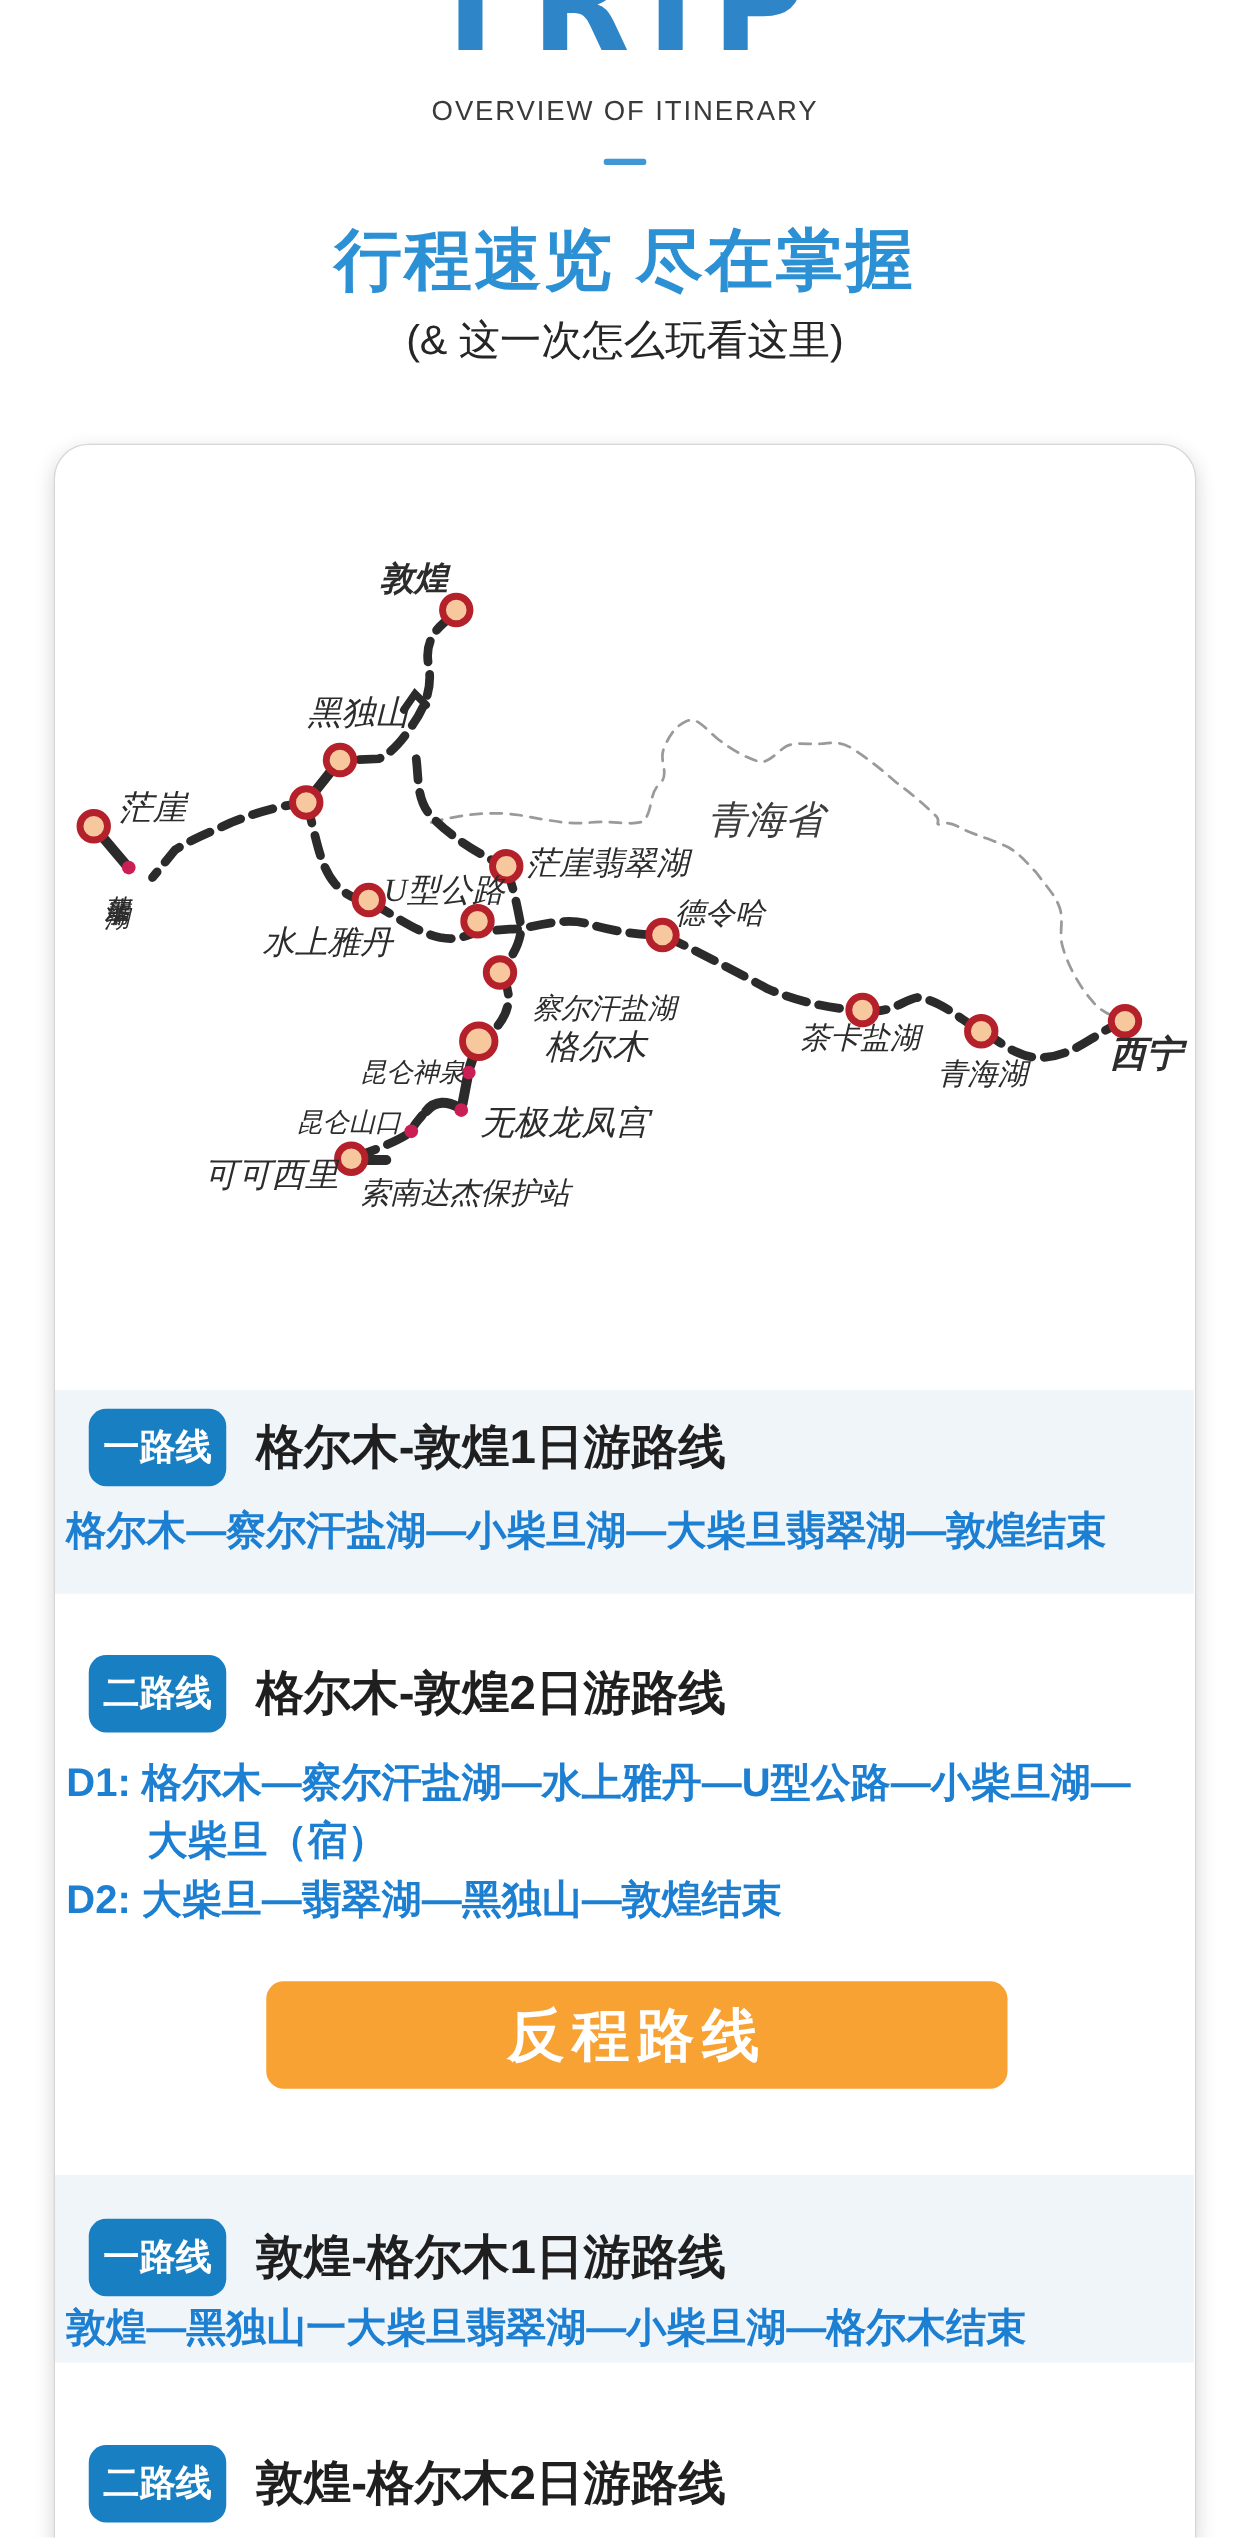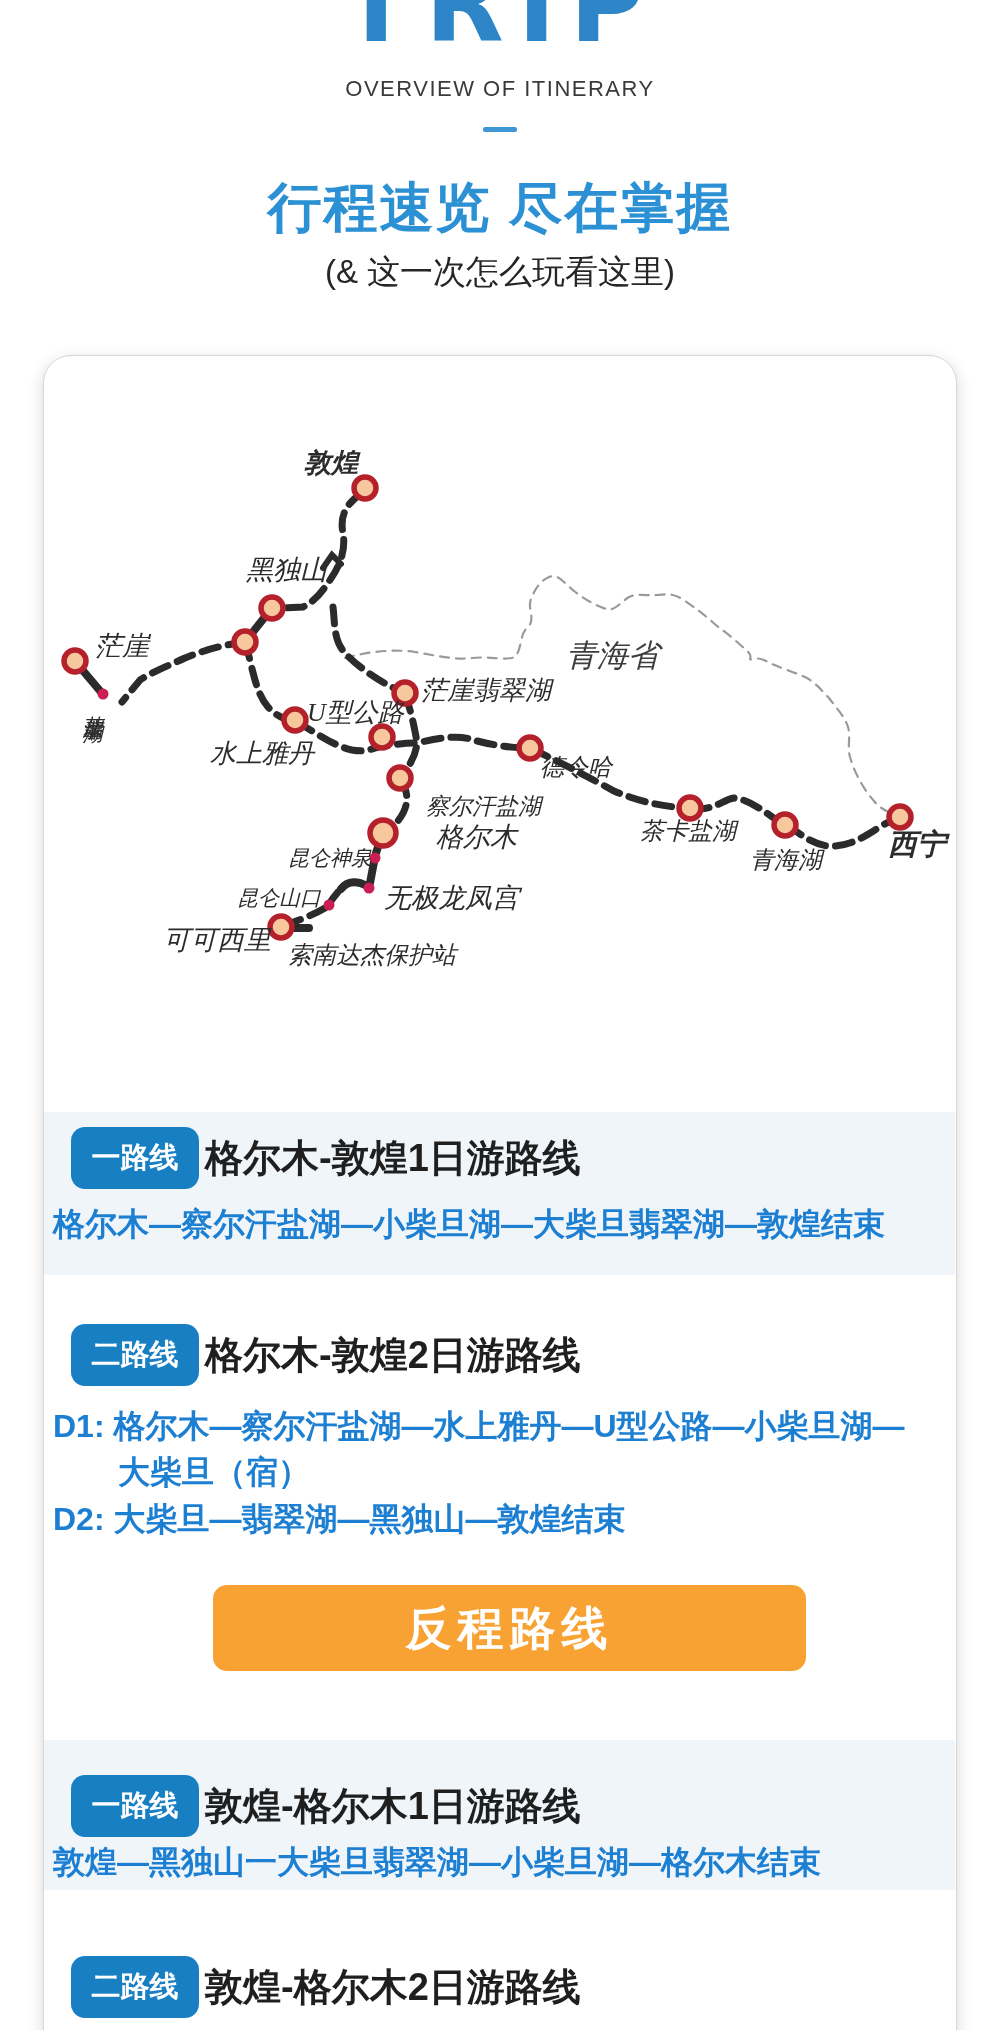--- a/index.html
+++ b/index.html
@@ -34,21 +34,21 @@
   .border-line{fill:none;stroke:var(--map-border);stroke-width:2.2;stroke-dasharray:9 7;stroke-linecap:round;}
   .marker{fill:var(--marker-fill);stroke:var(--marker-ring);stroke-width:5.5;}
   .dot{fill:var(--dot);}
   #map-labels{left:0;top:0;width:1000px;height:1110px;pointer-events:none;font-style:italic;}
   .map-label{position:absolute;font-family:"Liberation Serif", serif;color:var(--map-label);
              white-space:nowrap;line-height:1.05;}
   .map-label.vertical{writing-mode:vertical-rl;text-orientation:upright;letter-spacing:2px;}
 
   
   .stripe{left:44px;width:911px;background:var(--stripe);}
-  .badge{left:71px;width:128px;height:62px;background:var(--badge);border-radius:14px;
+  .badge{left:71px;width:110px;height:62px;background:var(--badge);border-radius:14px;
          color:#fff;font-size:29px;font-weight:bold;display:flex;align-items:center;justify-content:center;}
   .sec-title{left:205px;height:62px;line-height:62px;font-size:38px;font-weight:bold;color:var(--ink);white-space:nowrap;}
   .route-line{left:53px;height:40px;line-height:40px;font-size:32px;font-weight:bold;color:var(--route-text);white-space:nowrap;}
   .route-line.indent{left:118px;}
   .reverse-btn{left:213px;top:1585px;width:593px;height:86px;background:var(--orange);border:none;
                border-radius:14px;color:#fff;font-size:46px;font-weight:bold;text-align:center;line-height:75px;
                font-family:"Liberation Sans", sans-serif;letter-spacing:6px;}
 </style>
 </head>
 <body>
@@ -108,21 +108,21 @@
 
 <div id="map-labels" class="abs">
     <div class="map-label" style="left: 304px; top: 449px; font-size: 27px; font-weight: bold;">敦煌</div>
     <div class="map-label" style="left: 246px; top: 556px; font-size: 27px;">黑独山</div>
     <div class="map-label" style="left: 95px; top: 632px; font-size: 27px;">茫崖</div>
     <div class="map-label vertical" style="left: 82px; top: 700px; font-size: 20px;">茫崖翡翠湖</div>
     <div class="map-label" style="left: 307px; top: 699px; font-size: 26px; text-align: center;">U型公路</div>
     <div class="map-label" style="left: 210px; top: 740px; font-size: 26px;">水上雅丹</div>
     <div class="map-label" style="left: 421px; top: 677px; font-size: 26px;">茫崖翡翠湖</div>
     <div class="map-label" style="left: 566px; top: 640px; font-size: 31px; color: rgb(61, 61, 61);">青海省</div>
-    <div class="map-label" style="left: 540px; top: 719px; font-size: 24px; margin-top: 36px;">德令哈</div>
+    <div class="map-label" style="left: 540px; top: 719px; font-size: 24px;">德令哈</div>
     <div class="map-label" style="left: 426px; top: 783px; font-size: 23px; margin-top: 12px;">察尔汗盐湖</div>
     <div class="map-label" style="left: 436px; top: 823px; font-size: 27px;">格尔木</div>
     <div class="map-label" style="left: 288px; top: 847px; font-size: 21px;">昆仑神泉</div>
     <div class="map-label" style="left: 384px; top: 884px; font-size: 27px;">无极龙凤宫</div>
     <div class="map-label" style="left: 237px; top: 887px; font-size: 21px;">昆仑山口</div>
     <div class="map-label" style="left: 163px; top: 926px; font-size: 27px;">可可西里</div>
     <div class="map-label" style="left: 288px; top: 943px; font-size: 24px;">索南达杰保护站</div>
     <div class="map-label" style="left: 640px; top: 819px; font-size: 24px;">茶卡盐湖</div>
     <div class="map-label" style="left: 750px; top: 848px; font-size: 24px;">青海湖</div>
     <div class="map-label" style="left: 888px; top: 829px; font-size: 29px; font-weight: bold;">西宁</div>

